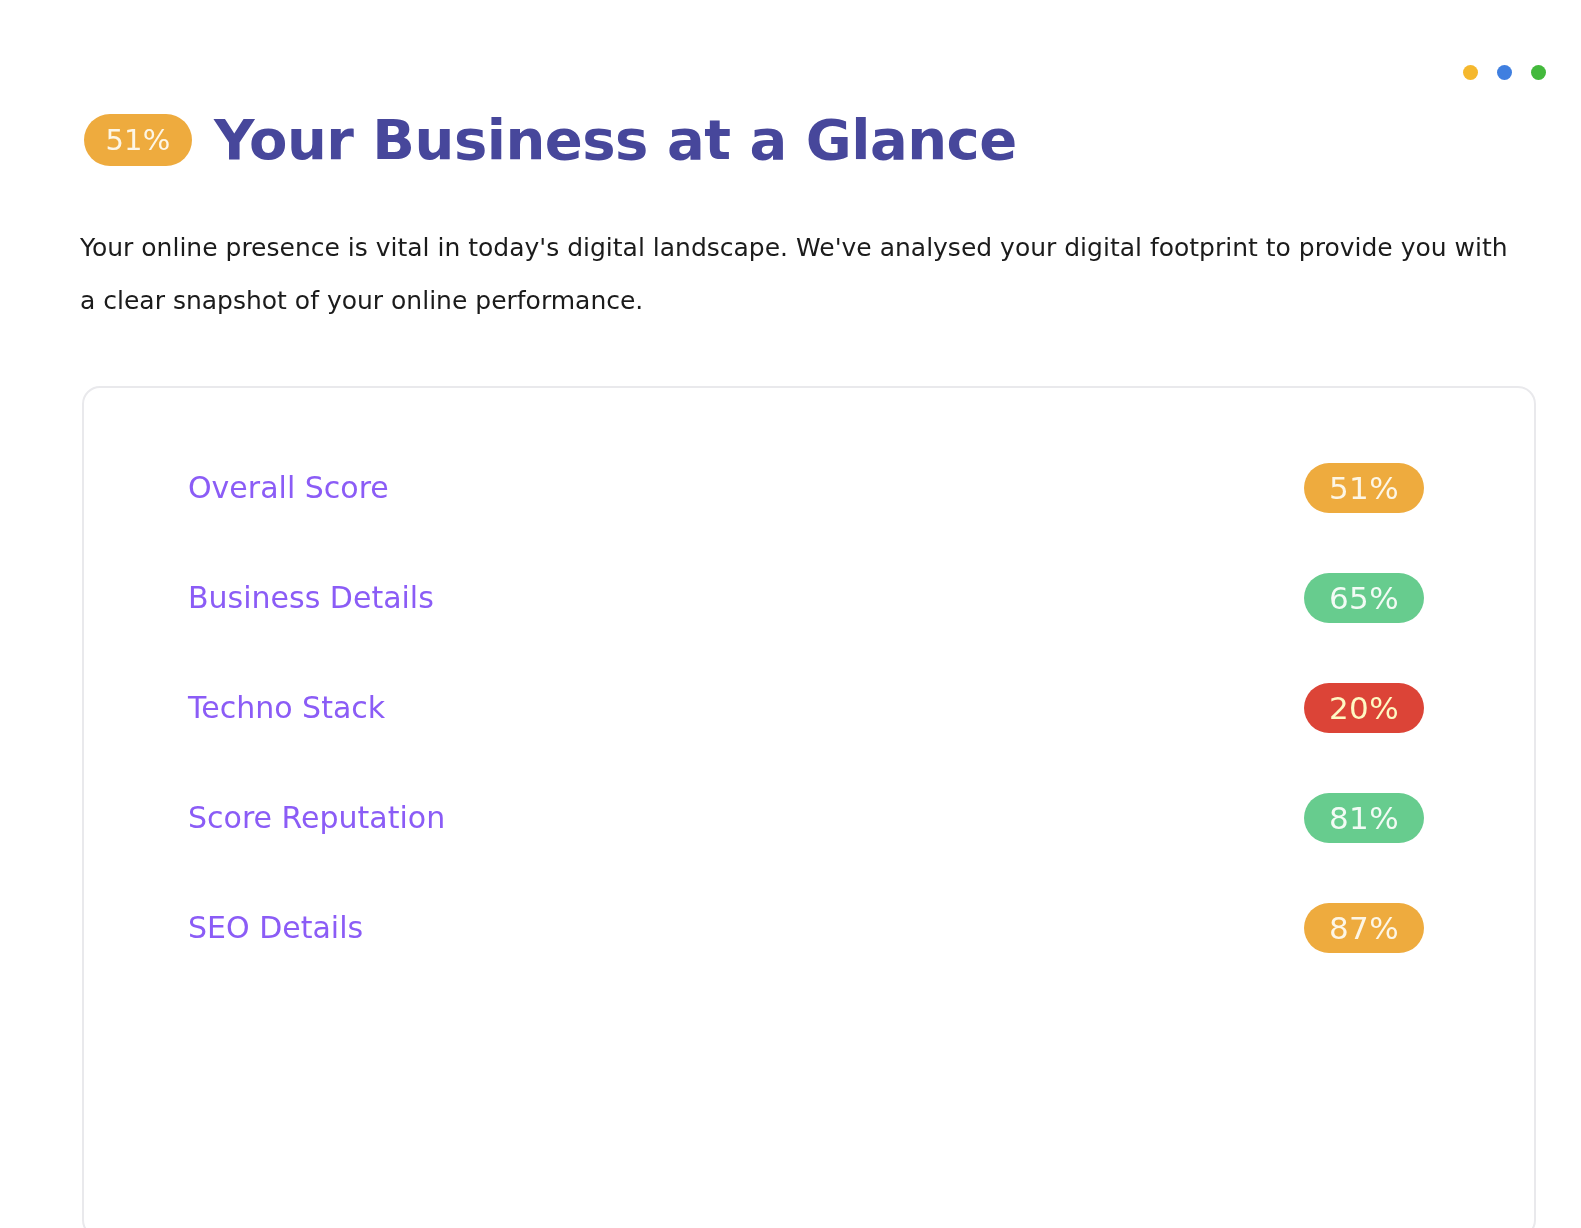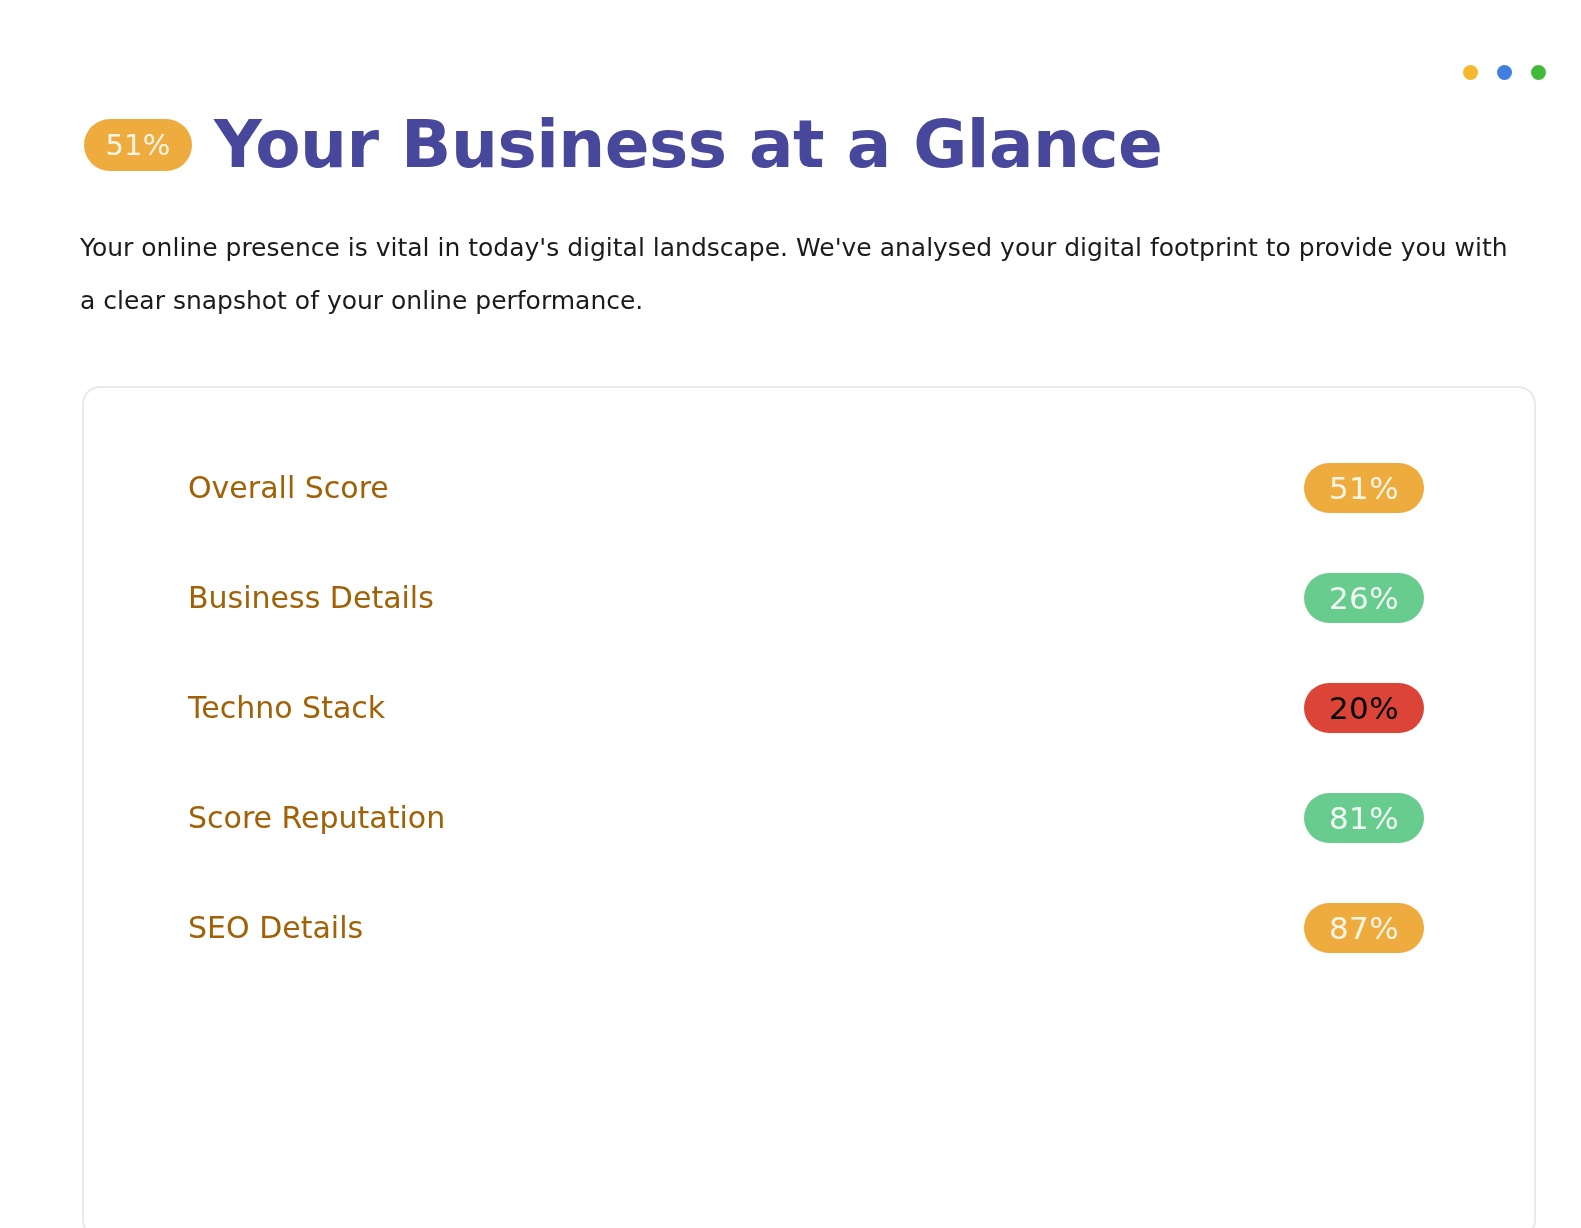--- a/index.html
+++ b/index.html
@@ -53,21 +53,21 @@
     border-radius: 26px;
     background: #eeab3e;
     color: #fdf6e6;
     font-size: 29px;
     font-weight: 400;
     letter-spacing: 0.2px;
     line-height: 1;
   }
   .header-title {
     color: #47479b;
-    font-size: 66px;
+    font-size: 56px;
     font-weight: 700;
     letter-spacing: -0.5px;
     line-height: 1;
     white-space: nowrap;
   }
 
   
   .intro {
     position: absolute;
     top: 205px;
@@ -100,21 +100,21 @@
 
   .score-row {
     position: relative;
     height: 106px;
     display: flex;
     align-items: center;
     justify-content: space-between;
   }
 
   .score-label {
-    color: #a16207;
+    color: #8b5cf6;
     font-size: 30px;
     font-weight: 400;
     line-height: 1;
     white-space: nowrap;
   }
 
   .score-badge {
     display: inline-flex;
     align-items: center;
     justify-content: center;
@@ -123,21 +123,21 @@
     border-radius: 25px;
     color: #fdf8ec;
     font-size: 31px;
     font-weight: 400;
     line-height: 1;
     letter-spacing: 0.3px;
   }
   .score-badge.green  { background: #67cc8e; color: #f3fbf5; }
   .score-badge.orange { background: #eeab3e; color: #fdf6e6; }
   .score-badge.yellow { background: #efbb46; color: #fdf8e4; }
-  .score-badge.red    { background: #dc4437; color: #000000; }
+  .score-badge.red    { background: #dc4437; color: #fef9c3; }
 </style>
 </head>
 <body>
 
 <div class="page">
 
   <div class="window-dots">
     <span class="dot dot-yellow"></span>
     <span class="dot dot-blue"></span>
     <span class="dot dot-green"></span>
@@ -153,21 +153,21 @@
   <div class="score-card">
     <div class="score-list">
 
       <div class="score-row">
         <span class="score-label">Overall Score</span>
         <span class="score-badge orange">51%</span>
       </div>
 
       <div class="score-row">
         <span class="score-label">Business Details</span>
-        <span class="score-badge green">26%</span>
+        <span class="score-badge green">65%</span>
       </div>
 
       <div class="score-row">
         <span class="score-label">Techno Stack</span>
         <span class="score-badge red">20%</span>
       </div>
 
 
       <div class="score-row">
         <span class="score-label">Score Reputation</span>

